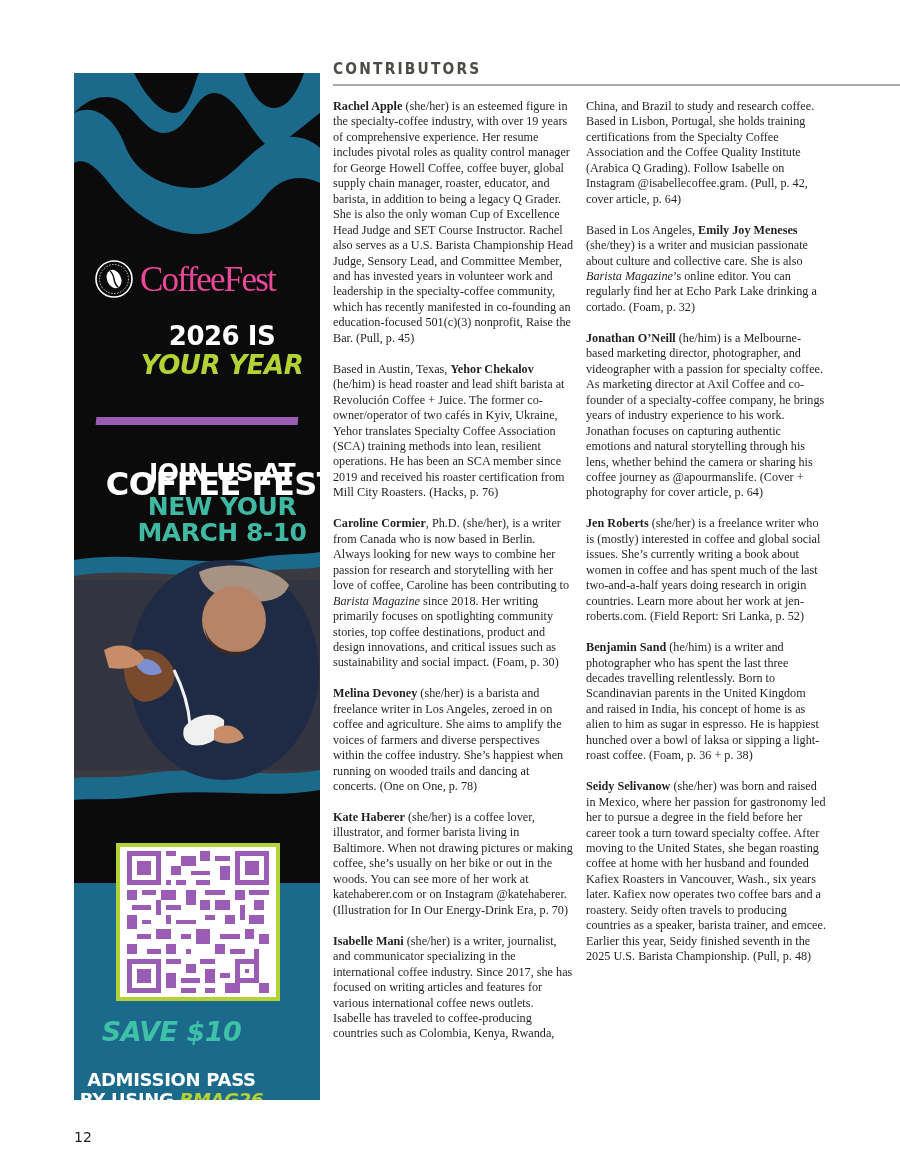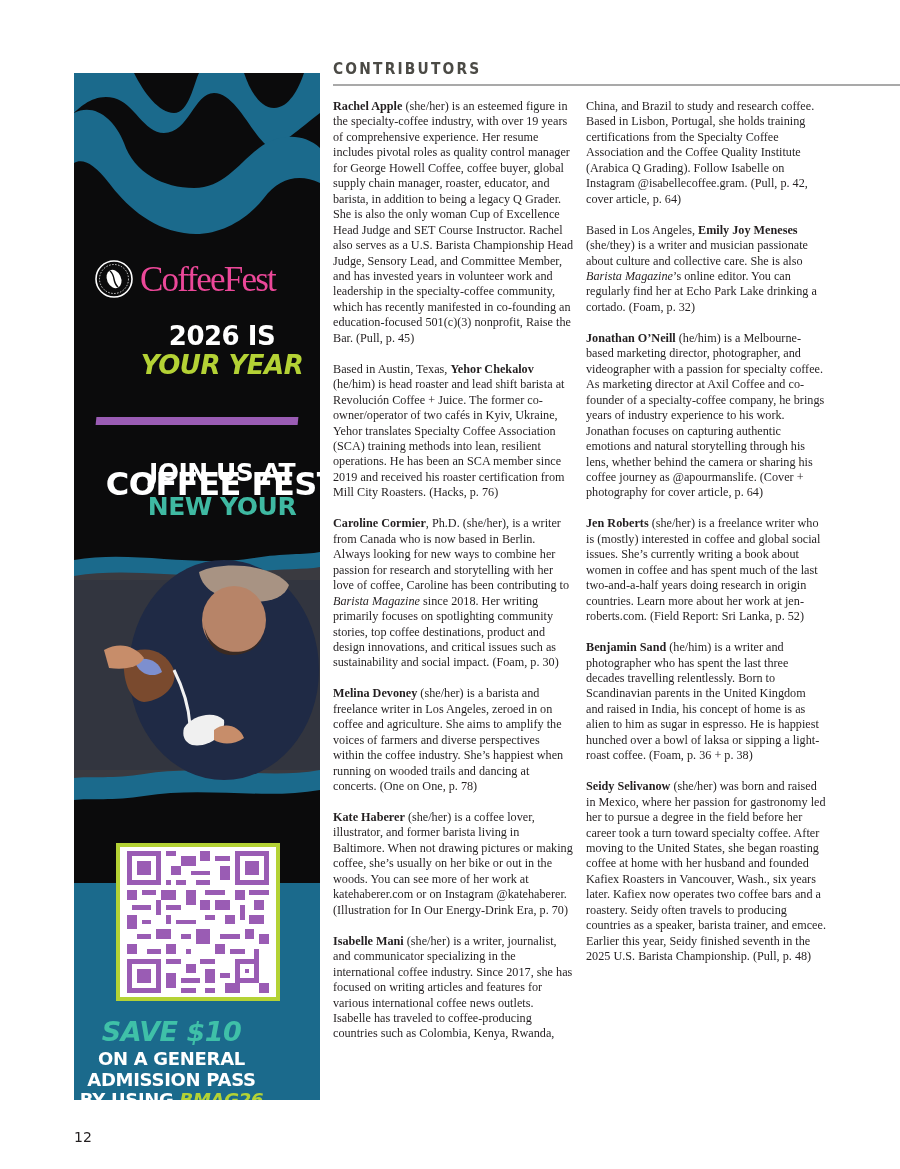--- a/index.html
+++ b/index.html
@@ -102,20 +102,21 @@
     <span class="ad-logo-text">CoffeeFest</span>
   </div>
 
   <div class="ad-headline h-2026">2026 IS</div>
   <div class="ad-headline h-your">YOUR YEAR</div>
   <div class="ad-purple-bar"></div>
 
   <div class="ad-headline h-join">JOIN US AT</div>
   <div class="ad-headline h-fest">COFFEE FEST</div>
   <div class="ad-headline h-ny">NEW YOUR</div>
+  <div class="ad-headline h-march">MARCH 8-10</div>
 
   <svg class="ad-photo-band" viewBox="0 0 246 260">
     <path d="M0 10 C60 0 120 18 180 8 C210 3 230 5 246 2 V240 C190 250 130 236 70 246 C40 251 15 248 0 250 Z" fill="#1b6a8c"></path>
     <path d="M0 26 C60 16 120 32 180 22 C210 18 230 20 246 17 V220 C190 230 130 214 70 224 C40 229 15 226 0 228 Z" fill="#3a3a40"></path>
     <rect x="0" y="30" width="246" height="190" fill="#2d3240" opacity="0.6"></rect>
     <ellipse cx="150" cy="120" rx="95" ry="110" fill="#1f2a45"></ellipse>
     <path d="M125 22 C150 10 200 15 215 35 C210 50 190 55 160 50 C140 45 128 38 125 22 Z" fill="#a89383"></path>
     <ellipse cx="160" cy="70" rx="32" ry="34" fill="#b78468"></ellipse>
     <path d="M130 75 C135 105 175 112 190 85 C185 100 165 108 150 104 C138 100 132 90 130 75 Z" fill="#3a2a22"></path>
     <path d="M50 105 C70 95 90 98 100 120 C104 135 90 150 70 152 C55 150 48 130 50 105 Z" fill="#7a4a2e"></path>
@@ -139,21 +140,20 @@
         <path d="M0 13h2v3H0z M3 14h2v1H3z M8 13h1v2H8z M10 14h4v1h-4z M16 13h2v1h-2z M20 13h2v2h-2z M25 13h3v2h-3z"></path>
         <path d="M2 17h3v1H2z M6 16h3v2H6z M11 17h2v1h-2z M14 16h3v3h-3z M19 17h4v1h-4z M24 16h2v2h-2z M27 17h2v2h-2z"></path>
         <path d="M0 19h2v2H0z M4 20h3v1H4z M8 19h2v2H8z M12 20h1v1h-1z M18 19h2v2h-2z M21 20h3v1h-3z M26 20h1v2h-1z"></path>
         <path d="M8 22h3v1H8z M12 23h2v2h-2z M15 22h3v1h-3z M22 22h5v5h-5z M23 23v3h3v-3z M24 24h1v1h-1z"></path>
         <path d="M8 25h2v3H8z M11 26h4v1h-4z M16 24h2v3h-2z M19 25h2v1h-2z M20 27h3v2h-3z M11 28h3v1h-3z M27 27h2v2h-2z M16 28h2v1h-2z"></path>
       </g>
     </svg>
   </div>
 
   <div class="ad-save s-save">SAVE $10</div>
-  <div class="ad-save s-line s-l1">ON A GENERAL</div>
   <div class="ad-save s-line s-l2">ADMISSION PASS</div>
   <div class="ad-save s-line s-l3"><span>BY USING </span><span class="code">BMAG26</span></div>
 
 </div>
 
 <div class="section-title">CONTRIBUTORS</div>
 <div class="section-rule"></div>
 
 <div class="col col-1">
   <p class="bio"><b>Rachel Apple</b><span> (she/her) is an esteemed figure in the specialty-coffee industry, with over 19 years of comprehensive experience. Her resume includes pivotal roles as quality control manager for George Howell Coffee, coffee buyer, global supply chain manager, roaster, educator, and barista, in addition to being a legacy Q Grader. She is also the only woman Cup of Excellence Head Judge and SET Course Instructor. Rachel also serves as a U.S. Barista Championship Head Judge, Sensory Lead, and Committee Member, and has invested years in volunteer work and leadership in the specialty-coffee community, which has recently manifested in co-founding an education-focused 501(c)(3) nonprofit, Raise the Bar. (Pull, p. 45)</span></p>

